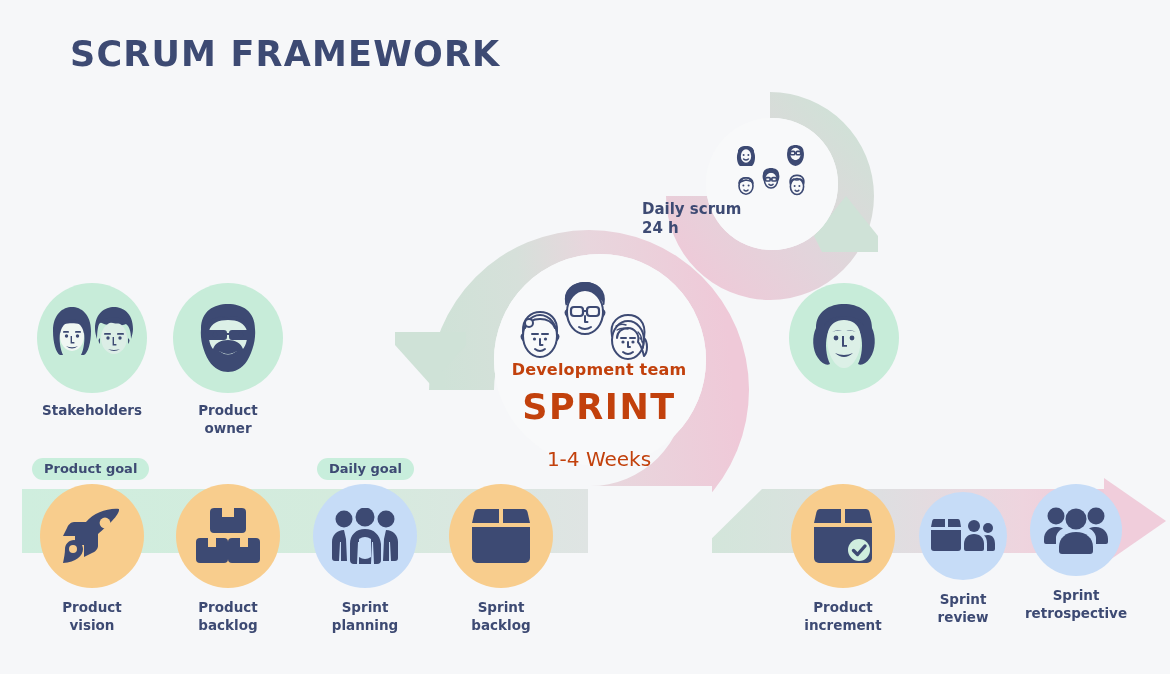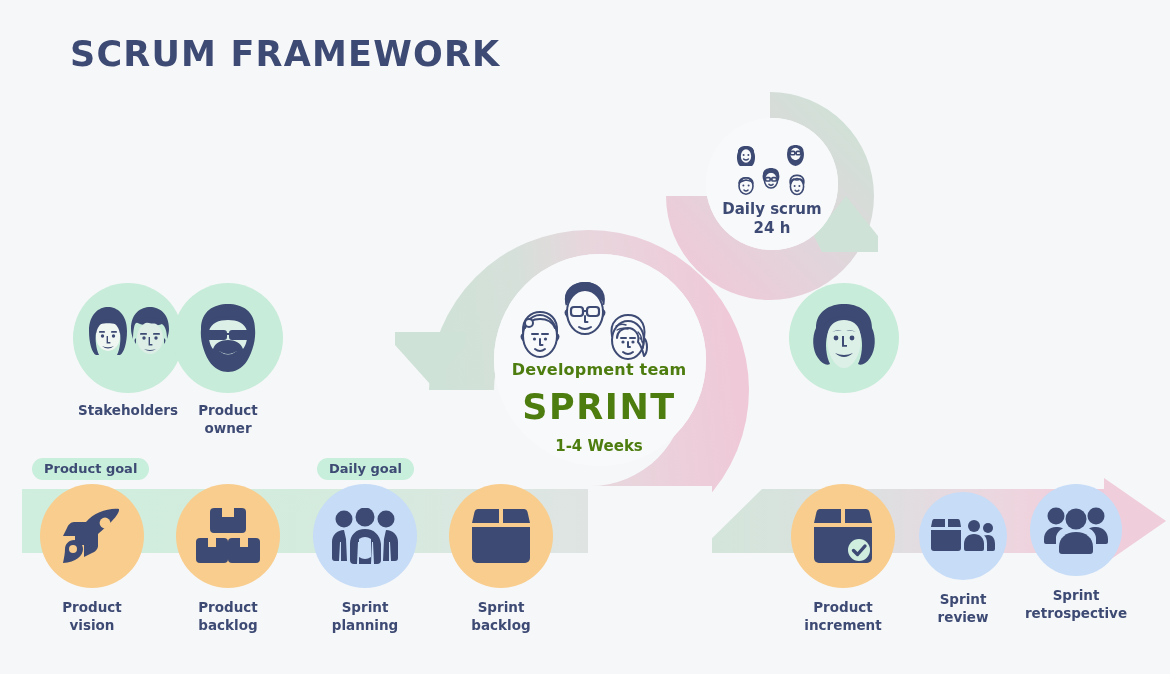--- a/index.html
+++ b/index.html
@@ -57,30 +57,30 @@
     white-space:nowrap;
     line-height:15px;
   }
 
   
   #sprintText{
     position:absolute;
     width:330px;
     left:434px;top:360px;
     text-align:center;
-    color:#4d7c0f;
+    color:#c2410c;
     font-family:"DejaVu Sans", sans-serif;
   }
   #devTeamLbl{font-weight:bold;font-size:16px;letter-spacing:.2px;}
   #sprintLbl{font-weight:bold;font-size:35px;letter-spacing:1.6px;margin-top:8px;}
-  #sprintWeeks{font-weight:bold;font-size:15px;margin-top:10px;}
+  #sprintWeeks{font-weight:normal;font-size:20px;margin-top:20px;}
 
   #dailyText{
     position:absolute;width:260px;left:642px;top:200px;
-    text-align:center;color:#3d4a73;
+    text-align:left;color:#3d4a73;
     font-family:"DejaVu Sans", sans-serif;
     font-weight:bold;font-size:15px;line-height:19px;
     white-space:pre-line;
   }
 </style>
 </head>
 <body>
 
 <div id="stage">
 
@@ -258,21 +258,21 @@
       </g>
     </g>
   </svg>
 
   <div id="sprintText">
     <div id="devTeamLbl">Development team</div>
     <div id="sprintLbl">SPRINT</div>
     <div id="sprintWeeks">1-4 Weeks</div>
   </div>
 
-  <div class="node" style="left:37px;top:283px;width:110px;height:160px;margin-left:36px;">
+  <div class="node" style="left:37px;top:283px;width:110px;height:160px;">
     <div class="circ" style="left:0;top:0;width:110px;height:110px;background:#c7ecd9;">
       <svg width="86" height="66" viewBox="0 0 86 66">
         <g fill="#3d4a73">
 
           <path d="M4 26 C4 9, 14 2, 23 2 C32 2, 42 9, 42 26 C42 38, 39 48, 35 50 L32 50 C35 44, 36 34, 35 28 C30 30, 16 30, 11 28 C10 34, 11 44, 14 50 L11 50 C7 48, 4 38, 4 26 Z"></path>
           <ellipse cx="23" cy="31" rx="12" ry="15" fill="#f0f7f3"></ellipse>
           <path d="M11 22 C12 12, 34 12, 35 22 C33 17, 13 17, 11 22 Z"></path>
           <rect x="14" y="26" width="6" height="1.8" rx=".9"></rect>
           <rect x="26" y="26" width="6" height="1.8" rx=".9"></rect>
           <circle cx="17.5" cy="31" r="1.7"></circle>

